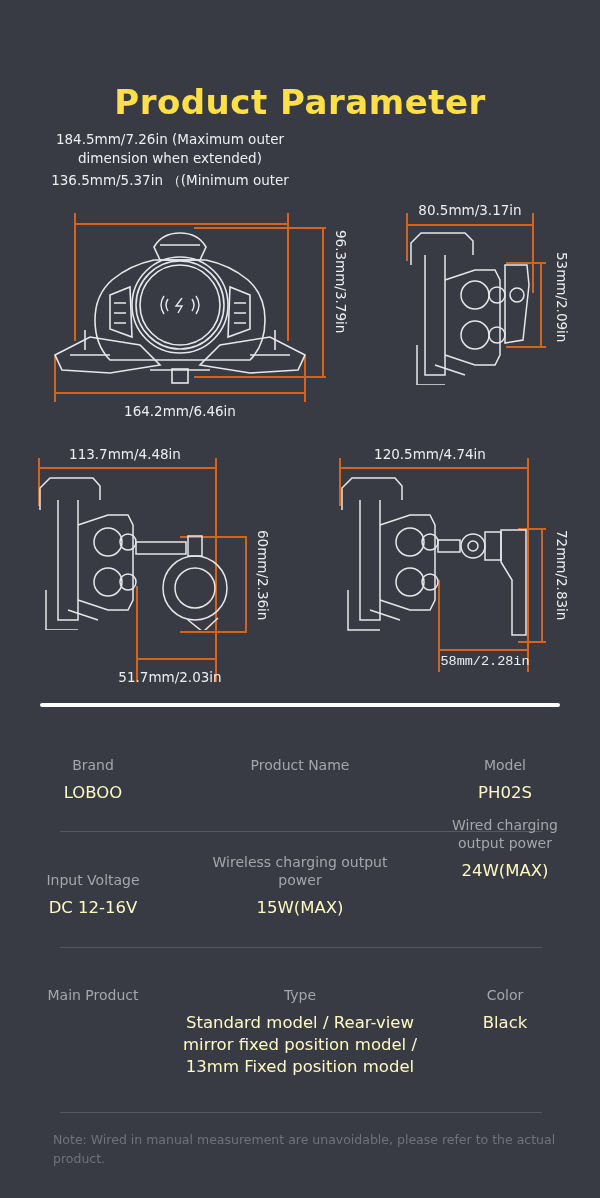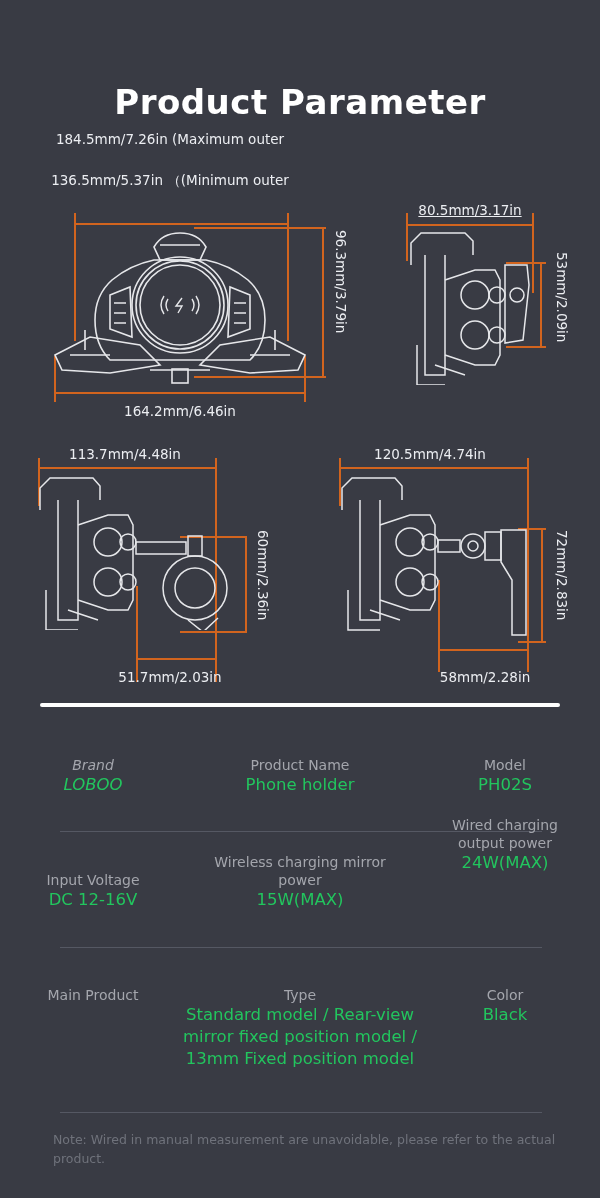--- a/index.html
+++ b/index.html
@@ -7,21 +7,21 @@
       width: 600px; height: 1198px;
       background: #393b44;
       font-family: "DejaVu Sans", sans-serif;
       color: #ffffff;
       position: relative;
       overflow: hidden;
     }
     .title {
       position: absolute; left: 0; top: 82px; width: 600px;
       text-align: center; font-size: 34px; font-weight: bold;
-      letter-spacing: 0.5px; color: #ffffff;
+      letter-spacing: 0.5px; color: #fde047;
     }
     .dimtxt {
       position: absolute; color: #eceef2; font-size: 13.5px;
       white-space: nowrap; text-align: center; line-height: 19px;
     }
     .vtxt {
       position: absolute; color: #eceef2; font-size: 13.5px;
       white-space: nowrap; transform-origin: left top;
       transform: rotate(90deg);
     }
@@ -29,34 +29,35 @@
     svg.draw { position: absolute; }
     .divider-bright {
       position: absolute; left: 40px; top: 703px; width: 520px; height: 4px;
       background: #ffffff; border-radius: 2px;
     }
     .rowline {
       position: absolute; left: 60px; width: 482px; height: 1px; background: #555863;
     }
     .cell { position: absolute; text-align: center; }
     .lbl { color: #a4a6ad; font-size: 14px; line-height: 18px; }
-    .val { color: #22c55e; font-size: 16.5px; line-height: 22px; margin-top: 0; }
+    .val { color: #fef9c3; font-size: 16.5px; line-height: 22px; margin-top: 8px; }
     .note {
       position: absolute; left: 53px; top: 1130px; width: 510px;
       color: #6f727b; font-size: 12.5px; line-height: 19px;
     }
   </style>
 </head>
 <body>
 
 <div class="title">Product Parameter</div>
 
 <div>
   <div class="dimtxt" style="left:40px; top:130px; width:260px;">
     <div>184.5mm/7.26in (Maximum outer</div>
+    <div>dimension when extended)</div>
   </div>
   <div class="dimtxt" style="left:40px; top:171px; width:260px;">
     <div>136.5mm/5.37in （(Minimum outer</div>
   </div>
 
   <div class="ol" style="left:74px; top:213px; width:2px; height:128px;"></div>
   <div class="ol" style="left:287px; top:213px; width:2px; height:128px;"></div>
   <div class="ol" style="left:74px; top:223px; width:215px; height:2px;"></div>
   <div class="ol" style="left:194px; top:227px; width:132px; height:2px;"></div>
   <div class="ol" style="left:194px; top:376px; width:132px; height:2px;"></div>
@@ -85,21 +86,21 @@
     <rect x="122" y="144" width="16" height="14"></rect>
     <path d="M100 145 L160 145"></path>
 
     <path d="M118 74 Q114 80 118 86 M114 71 Q108 80 114 89" stroke-width="1.4"></path>
     <path d="M142 74 Q146 80 142 86 M146 71 Q152 80 146 89" stroke-width="1.4"></path>
     <path d="M132 73 L126 81 L132 81 L128 88" stroke-width="1.4"></path>
   </svg>
 </div>
 
 <div>
-  <div class="dimtxt" style="left:405px; top:201px; width:130px;text-decoration:underline;">80.5mm/3.17in</div>
+  <div class="dimtxt" style="left:405px; top:201px; width:130px;">80.5mm/3.17in</div>
   <div class="ol" style="left:406px; top:213px; width:2px; height:48px;"></div>
   <div class="ol" style="left:532px; top:213px; width:2px; height:80px;"></div>
   <div class="ol" style="left:406px; top:224px; width:128px; height:2px;"></div>
   <div class="ol" style="left:506px; top:262px; width:40px; height:2px;"></div>
   <div class="ol" style="left:506px; top:346px; width:40px; height:2px;"></div>
   <div class="ol" style="left:540px; top:262px; width:2px; height:86px;"></div>
   <div class="vtxt" style="left:570px; top:252px;">53mm/2.09in</div>
   <svg class="draw" style="left:405px; top:225px;" width="130" height="160" fill="none" stroke="#e6e7ea" stroke-width="1.5">
     <path d="M6 40 L6 18 L16 8 L60 8 L68 16 L68 30"></path>
     <path d="M20 30 L20 150 L40 150 L40 30"></path>
@@ -147,21 +148,21 @@
   <div class="dimtxt" style="left:345px; top:445px; width:170px;">120.5mm/4.74in</div>
   <div class="ol" style="left:339px; top:458px; width:2px; height:48px;"></div>
   <div class="ol" style="left:527px; top:458px; width:2px; height:214px;"></div>
   <div class="ol" style="left:339px; top:467px; width:190px; height:2px;"></div>
   <div class="ol" style="left:518px; top:528px; width:28px; height:2px;"></div>
   <div class="ol" style="left:518px; top:641px; width:28px; height:2px;"></div>
   <div class="ol" style="left:541px; top:528px; width:2px; height:115px;"></div>
   <div class="ol" style="left:438px; top:580px; width:2px; height:92px;"></div>
   <div class="ol" style="left:438px; top:649px; width:91px; height:2px;"></div>
   <div class="vtxt" style="left:570px; top:530px;">72mm/2.83in</div>
-  <div class="dimtxt" style="left:415px; top:668px; width:140px;">58mm/2.28in</div>
+  <div class="dimtxt" style="left:415px; top:652px; width:140px;font-family:Liberation Mono, monospace;">58mm/2.28in</div>
   <svg class="draw" style="left:340px; top:470px;" width="190" height="175" fill="none" stroke="#e6e7ea" stroke-width="1.5">
     <path d="M2 40 L2 18 L12 8 L55 8 L62 16 L62 30"></path>
     <path d="M20 30 L20 150 L40 150 L40 30"></path>
     <path d="M40 55 L70 45 L90 45 L95 55 L95 130 L90 140 L70 140 L40 130"></path>
     <circle cx="70" cy="72" r="14"></circle>
       <circle cx="70" cy="112" r="14"></circle>
     <circle cx="90" cy="72" r="8"></circle>
       <circle cx="90" cy="112" r="8"></circle>
     <rect x="98" y="70" width="22" height="12"></rect>
     <circle cx="133" cy="76" r="12"></circle>
@@ -169,40 +170,39 @@
     <rect x="145" y="62" width="16" height="28"></rect>
     <path d="M161 60 L186 60 L186 165 L172 165 L172 110 L161 92 Z"></path>
     <path d="M8 120 L8 160 L40 160 M30 140 L60 150"></path>
   </svg>
 </div>
 
 <div class="divider-bright"></div>
 
 <div>
 
-  <div class="cell" style="left:18px; top:756px; width:150px;font-style:italic;">
+  <div class="cell" style="left:18px; top:756px; width:150px;">
     <div class="lbl">Brand</div>
     <div class="val">LOBOO</div>
   </div>
   <div class="cell" style="left:200px; top:756px; width:200px;">
     <div class="lbl">Product Name</div>
-    <div class="val">Phone holder</div>
   </div>
   <div class="cell" style="left:430px; top:756px; width:150px;">
     <div class="lbl">Model</div>
     <div class="val">PH02S</div>
   </div>
   <div class="rowline" style="top:831px;"></div>
 
   <div class="cell" style="left:18px; top:871px; width:150px;">
     <div class="lbl">Input Voltage</div>
     <div class="val">DC 12-16V</div>
   </div>
   <div class="cell" style="left:210px; top:853px; width:180px;">
-    <div class="lbl">Wireless charging mirror power</div>
+    <div class="lbl">Wireless charging output power</div>
     <div class="val">15W(MAX)</div>
   </div>
   <div class="cell" style="left:430px; top:816px; width:150px;">
     <div class="lbl">Wired charging output power</div>
     <div class="val">24W(MAX)</div>
   </div>
   <div class="rowline" style="top:947px;"></div>
 
   <div class="cell" style="left:18px; top:986px; width:150px;">
     <div class="lbl">Main Product</div>

